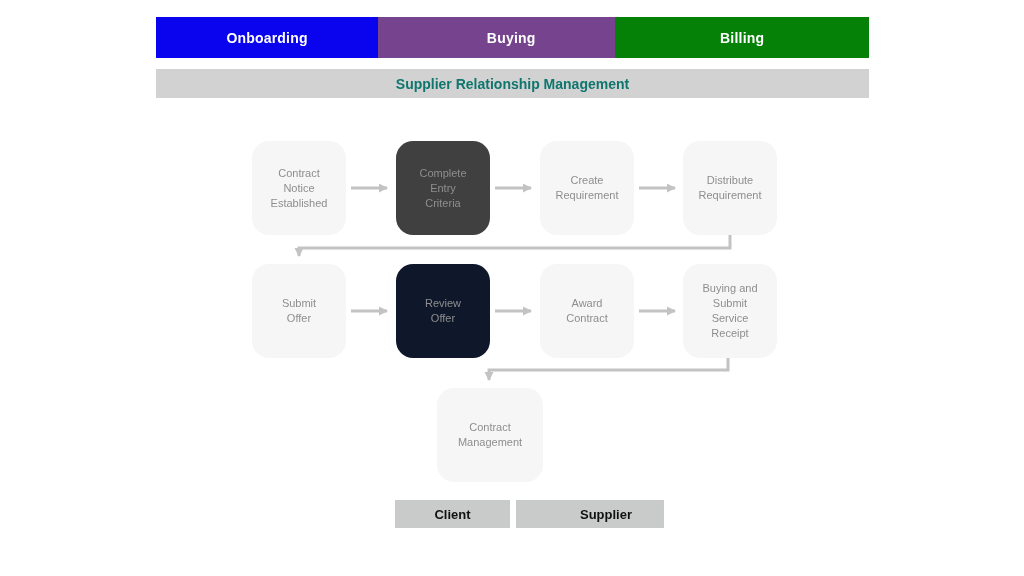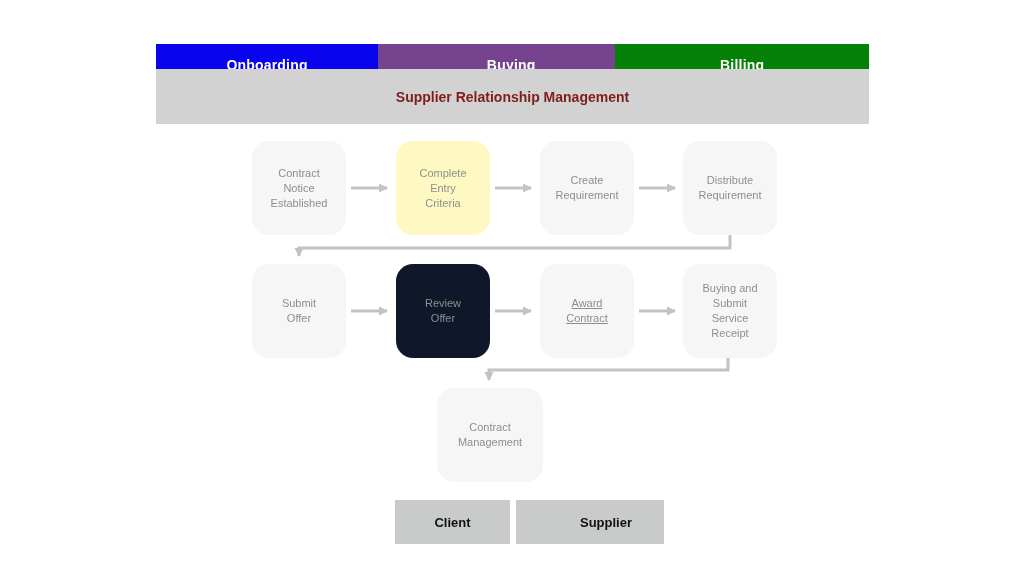--- a/index.html
+++ b/index.html
@@ -7,39 +7,39 @@
     width: 1024px; height: 576px;
     background: #ffffff;
     font-family: "Liberation Sans", sans-serif;
     position: relative;
     overflow: hidden;
   }
   .stage { position: absolute; inset: 0; }
 
   
   .phase-bar {
-    position: absolute; top: 44px; left: 156px;
+    position: absolute; top: 17px; left: 156px;
     width: 713px; height: 41px;
     display: flex;
   }
   .phase {
     display: flex; align-items: center; justify-content: center;
     color: #ffffff; font-weight: bold; font-size: 14px;
     letter-spacing: 0.2px;
   }
   .phase.w1 { width: 239px; }
   .phase.w2 { width: 224px; padding-left: 29px; }
   .phase.w3 { width: 273px; }
 
   
   .title-bar {
     position: absolute; top: 69px; left: 156px;
-    width: 713px; height: 55px;
+    width: 713px; height: 29px;
     display: flex; align-items: center; justify-content: center;
-    color: #7f1d1d; font-weight: bold; font-size: 14px;
+    color: #0f766e; font-weight: bold; font-size: 14px;
   }
 
   
   .flow-box {
     position: absolute;
     width: 94px; height: 94px;
     border-radius: 17px;
     display: flex; align-items: center; justify-content: center;
     text-align: center;
     font-size: 11px; line-height: 15px;
@@ -52,21 +52,21 @@
     position: absolute; inset: 0;
     pointer-events: none;
   }
   .arrows line, .arrows polyline {
     stroke: #c3c3c3; stroke-width: 3; fill: none;
   }
   .arrows marker path { fill: #c3c3c3; }
 
   
   .legend-item {
-    position: absolute; top: 500px; height: 44px;
+    position: absolute; top: 500px; height: 28px;
     display: flex; align-items: center; justify-content: center;
     font-weight: bold; font-size: 13px; color: #111111;
   }
   .legend-client { left: 395px; width: 115px; }
   .legend-supplier { left: 516px; width: 116px; }
 </style>
 </head>
 <body>
 
 <div class="stage">
@@ -95,33 +95,33 @@
     <line x1="351" y1="311" x2="387" y2="311" marker-end="url(#ah)"></line>
     <line x1="495" y1="311" x2="531" y2="311" marker-end="url(#ah)"></line>
     <line x1="639" y1="311" x2="675" y2="311" marker-end="url(#ah)"></line>
 
     <polyline points="728,358 728,370 489,370 489,380" marker-end="url(#ah)"></polyline>
   </svg>
 
   <div class="flow-box" style="left: 252px; top: 141px; background-color: rgb(246, 246, 246); color: rgb(142, 142, 142);">Contract
 Notice
 Established</div>
-  <div class="flow-box" style="left: 396px; top: 141px; background-color: #fef9c3; color: rgb(142, 142, 142);">Complete
+  <div class="flow-box" style="left: 396px; top: 141px; background-color: #404040; color: rgb(142, 142, 142);">Complete
 Entry
 Criteria</div>
   <div class="flow-box" style="left: 540px; top: 141px; background-color: rgb(246, 246, 246); color: rgb(142, 142, 142);">Create
 Requirement</div>
   <div class="flow-box" style="left: 683px; top: 141px; background-color: rgb(246, 246, 246); color: rgb(142, 142, 142);">Distribute
 Requirement</div>
 
   <div class="flow-box" style="left: 252px; top: 264px; background-color: rgb(246, 246, 246); color: rgb(142, 142, 142);">Submit
 Offer</div>
   <div class="flow-box" style="left: 396px; top: 264px; background-color: #0f172a; color: rgb(142, 142, 142);">Review
 Offer</div>
-  <div class="flow-box" style="left: 540px; top: 264px; background-color: rgb(246, 246, 246); color: rgb(142, 142, 142); text-decoration: underline;">Award
+  <div class="flow-box" style="left: 540px; top: 264px; background-color: rgb(246, 246, 246); color: rgb(142, 142, 142);">Award
 Contract</div>
   <div class="flow-box" style="left: 683px; top: 264px; background-color: rgb(246, 246, 246); color: rgb(142, 142, 142);">Buying and
 Submit
 Service
 Receipt</div>
 
   <div class="flow-box wide" style="left: 437px; top: 388px; background-color: rgb(246, 246, 246); color: rgb(142, 142, 142);">Contract
 Management</div>
 
   <div class="legend-item legend-client" style="background-color: rgb(201, 203, 203);">Client</div>

